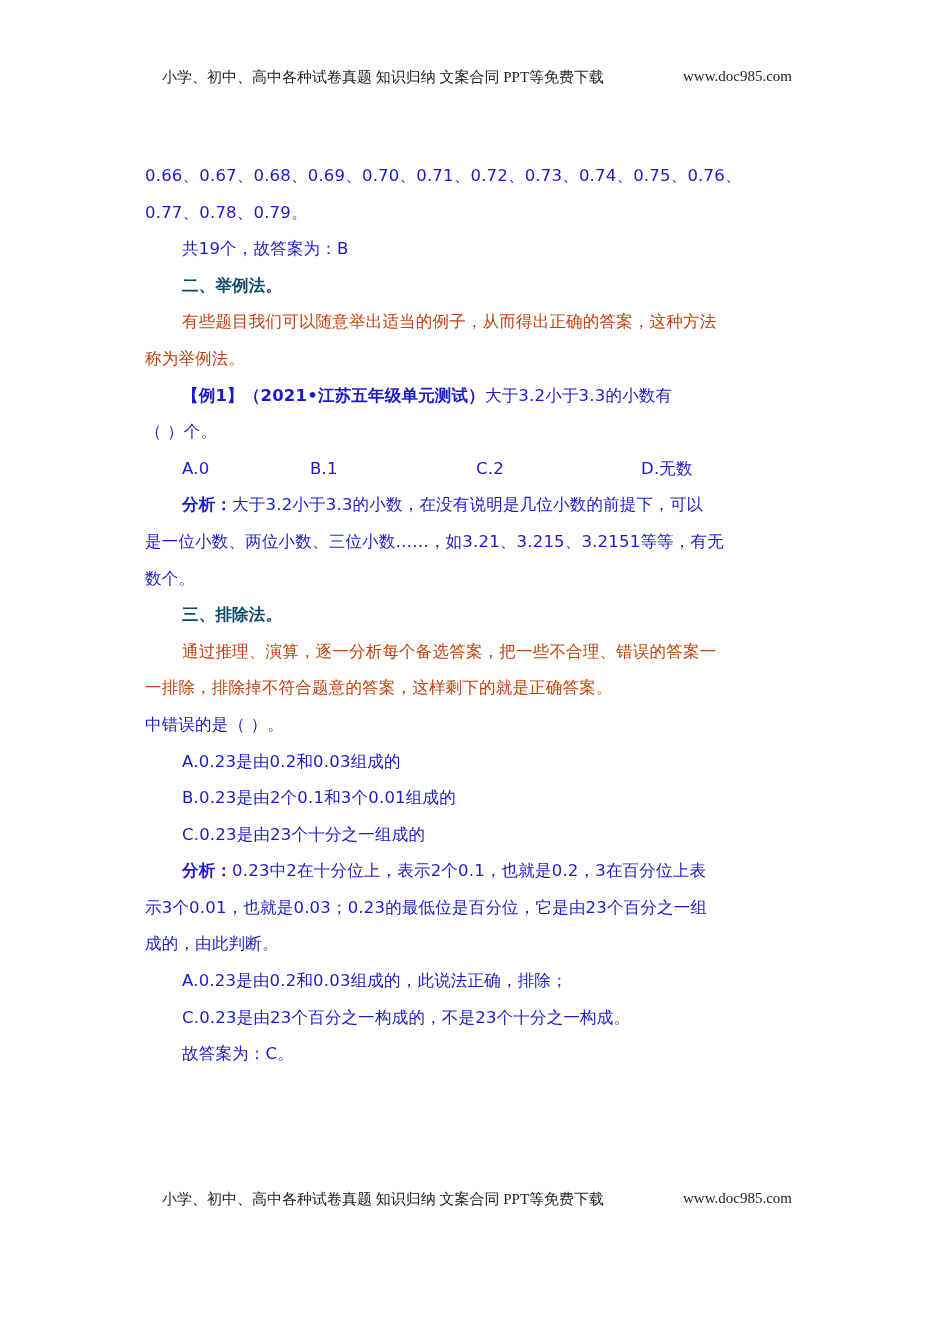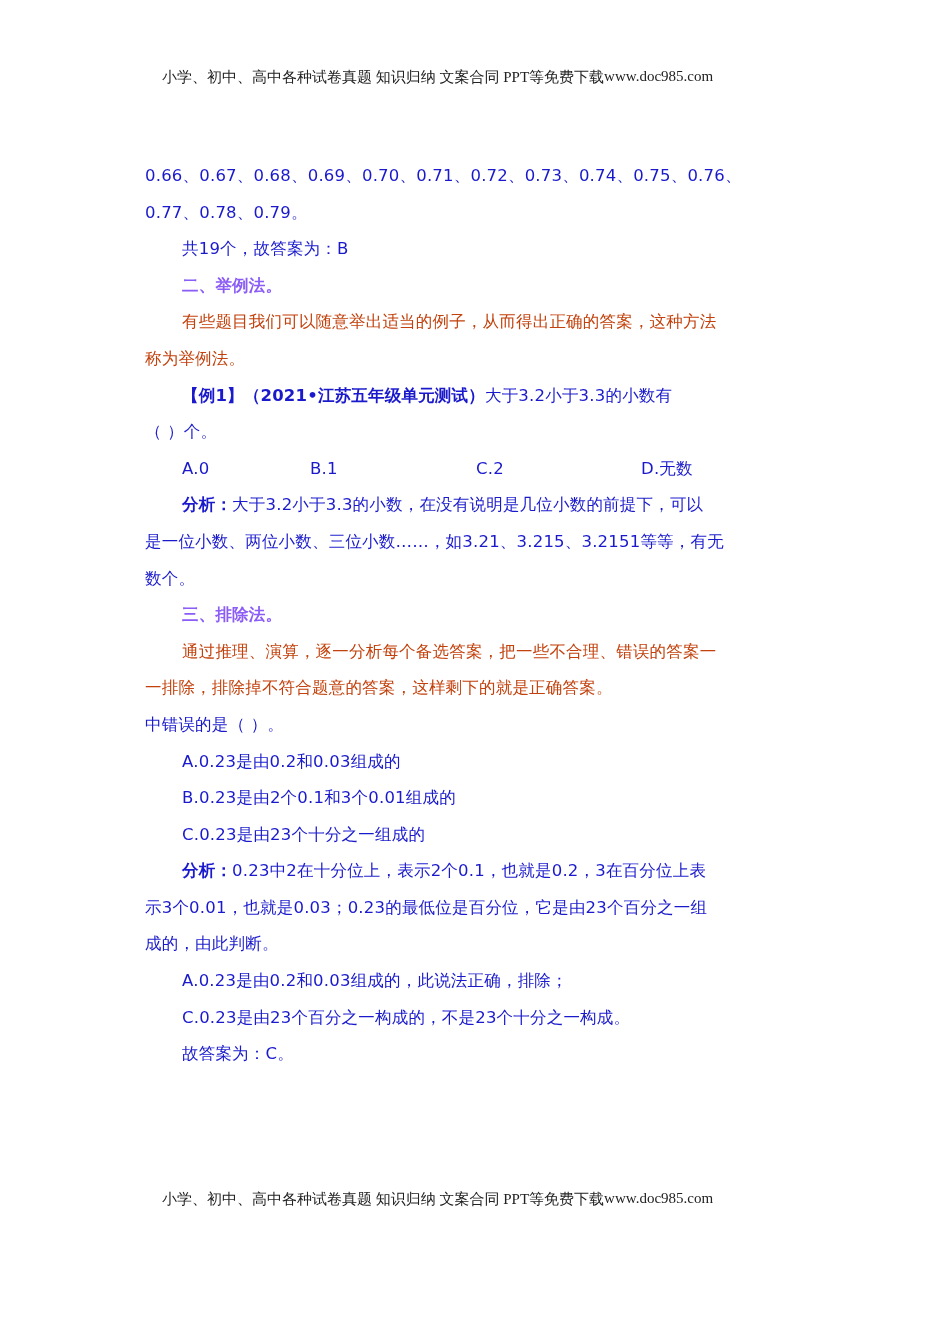--- a/index.html
+++ b/index.html
@@ -16,41 +16,41 @@
     }
     .header, .footer {
       position: absolute;
       left: 162px;
       width: 630px;
       font-family: "Liberation Serif", "DejaVu Serif", serif;
       font-size: 15px;
       color: #222222;
       white-space: nowrap;
       display: flex;
-      justify-content: flex-start;
+      justify-content: space-between;
     }
     .header { top: 68px; }
     .footer { top: 1190px; }
     .content {
       position: absolute;
       left: 145px;
       top: 140px;
       width: 660px;
       margin-top: 18px;
     }
     .line {
       height: 36.6px;
       line-height: 36.6px;
       font-size: 16.5px;
       white-space: nowrap;
       letter-spacing: 0.2px;
     }
     .indent { padding-left: 37px; }
     .blue { color: #1a1acc; }
-    .red { color: #8b5cf6; font-weight: bold; }
+    .red { color: #0c4a6e; font-weight: bold; }
     .black { color: #c2410c; font-family: "DejaVu Serif", "Liberation Serif", serif; }
     .bold { font-weight: bold; text-align: center; }
     .opts {
       display: flex;
     }
     .opts span { display: inline-block; }
   </style>
 </head>
 <body>
 

